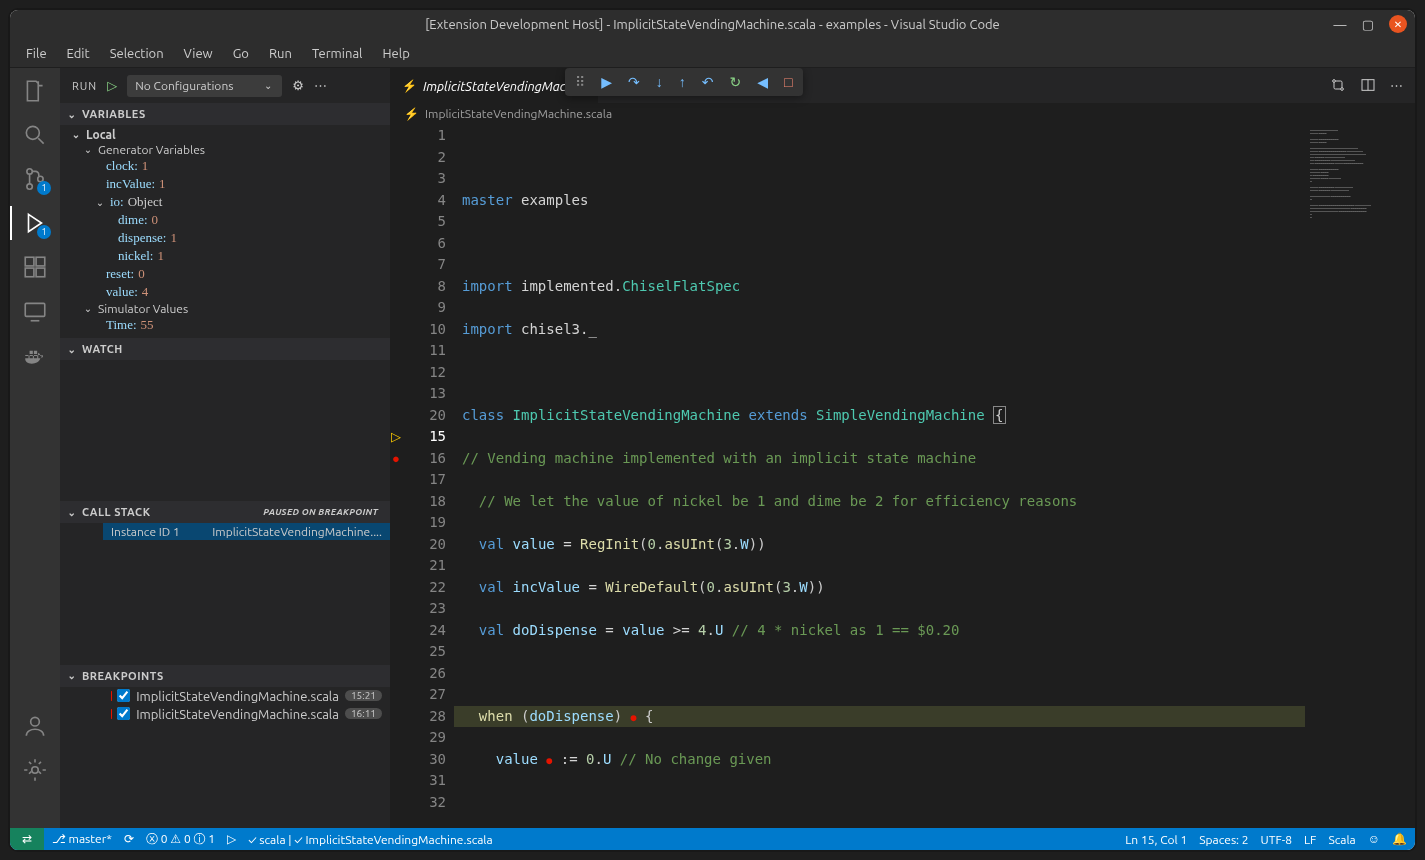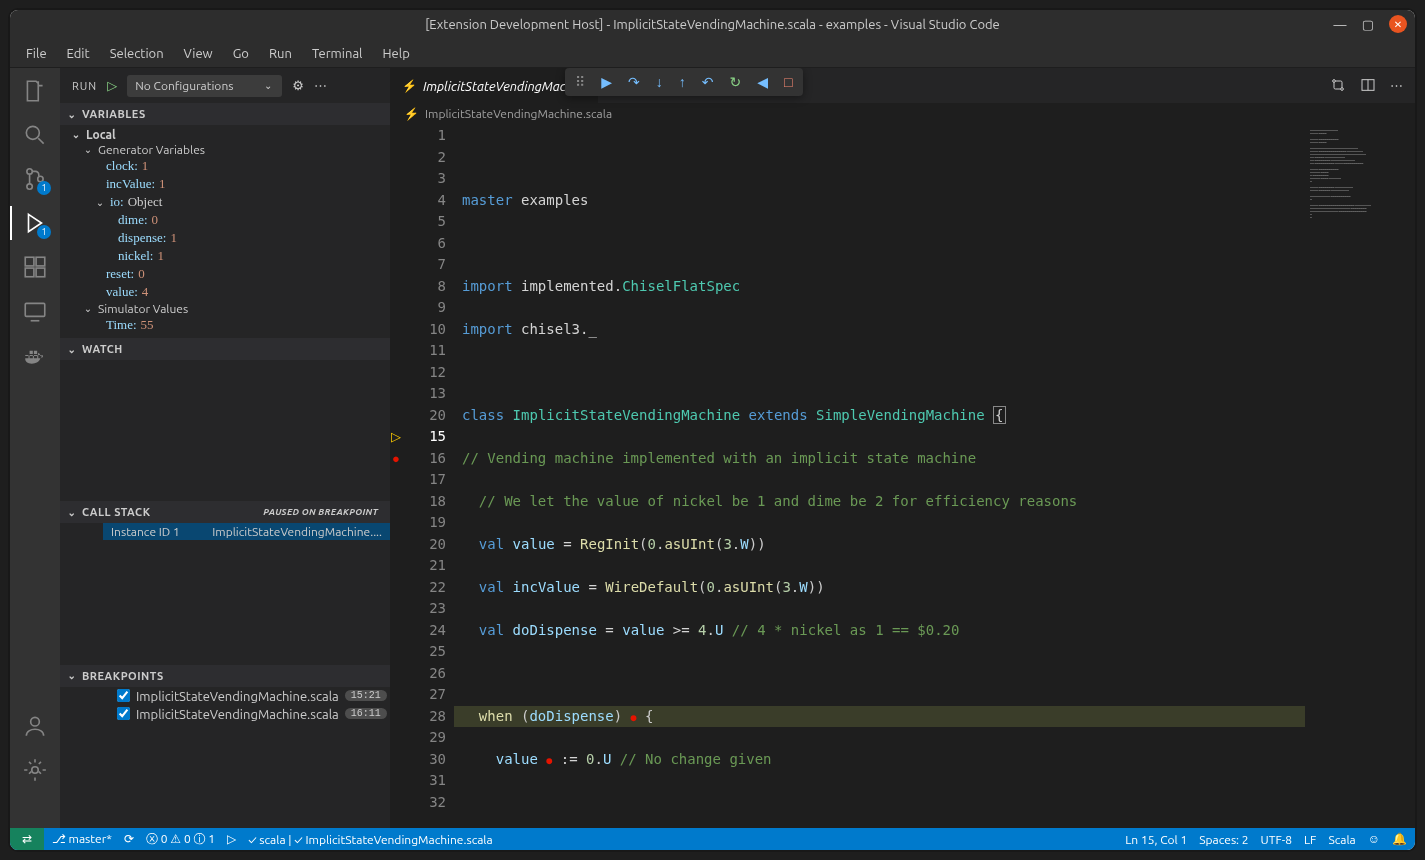--- a/index.html
+++ b/index.html
@@ -111,21 +111,21 @@
 .var-scope { padding:1px 0 1px 10px; font-weight:bold; font-size:12px; color:#ccc; display:flex;align-items:center;gap:4px;}
 .var-scope.sub { padding-left:22px; font-weight:normal;}
 .var-obj { color:#ccc;}
 .watch-body, .callstack-body, .breakpoints-body { flex:1; overflow:hidden;padding-left:43px; }
 .callstack-body .stack-row { background:#094771; display:flex; padding:2px 8px; justify-content:space-between; font-size:12px;}
 .callstack-body .stack-row .left { display:flex; gap:8px;}
 .callstack-body .stack-row .id { color:#ccc; }
 .breakpoints-body .bp-row { display:flex; align-items:center; padding:2px 8px; gap:6px;}
 .bp-dot { width:10px;height:10px;border-radius:50%; background:#e51400; }
 .bp-check { width:13px;height:13px; accent-color:#007acc;}
-.bp-line-badge { margin-left:auto; background:#4d4d4d; border-radius:8px; padding:0 6px; font-size:10px;font-family:Liberation Mono, monospace;}
+.bp-line-badge { margin-left:auto; background:#4d4d4d; border-radius:8px; padding:0 6px; font-size:10px;}
 .editor-area { flex:1; display:flex; flex-direction:column; background:#1e1e1e; position:relative;}
 .tabs { height:35px; display:flex; background:#252526;}
 .tab { height:35px; display:flex; align-items:center; gap:6px; padding:0 12px; background:#1e1e1e; color:#fff; font-style:italic; font-size:13px; border-right:1px solid #252526;}
 .scala-icon { color:#de3423; font-style:normal; font-weight:bold; font-size:12px;}
 .tab-actions { margin-left:auto; display:flex; align-items:center; gap:14px; padding:0 12px; color:#ccc;}
 .breadcrumb { height:22px; display:flex; align-items:center; padding:0 14px; gap:6px; font-size:12px; color:#a0a0a0; border-bottom:1px solid #1e1e1e;}
 .debug-toolbar {
   position:absolute;
   top:0; left:175px;
   height:28px;

